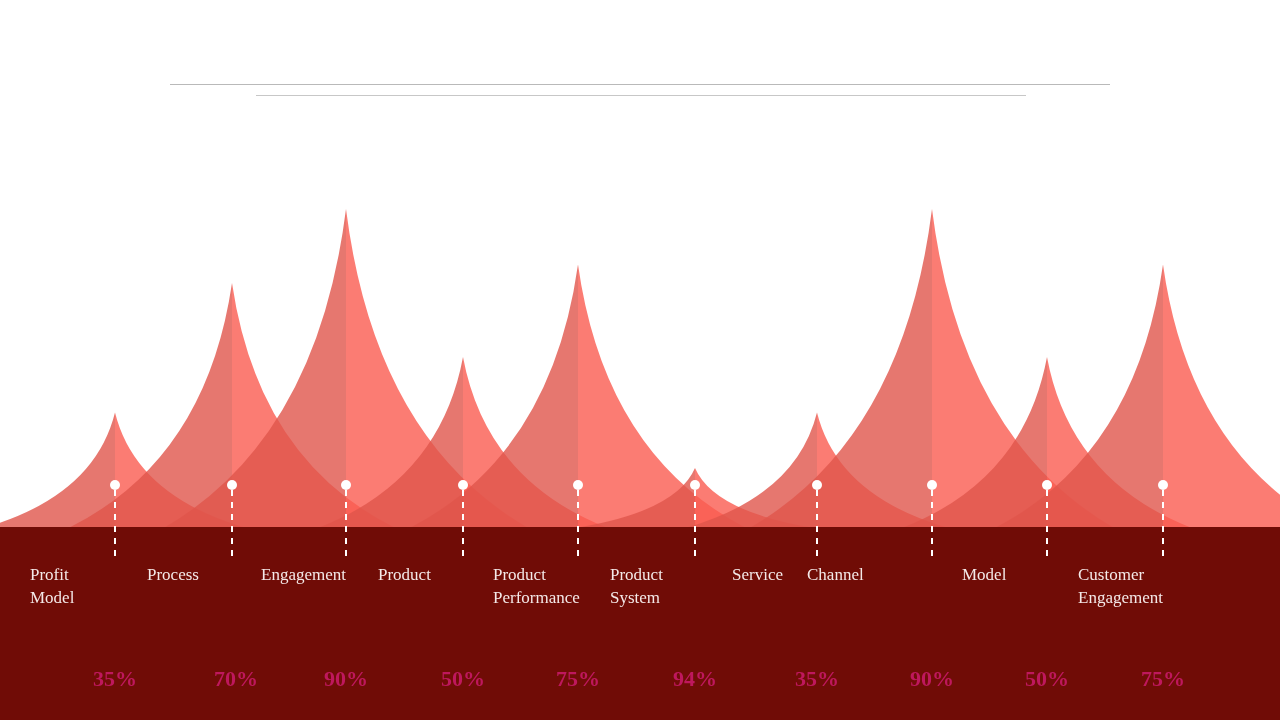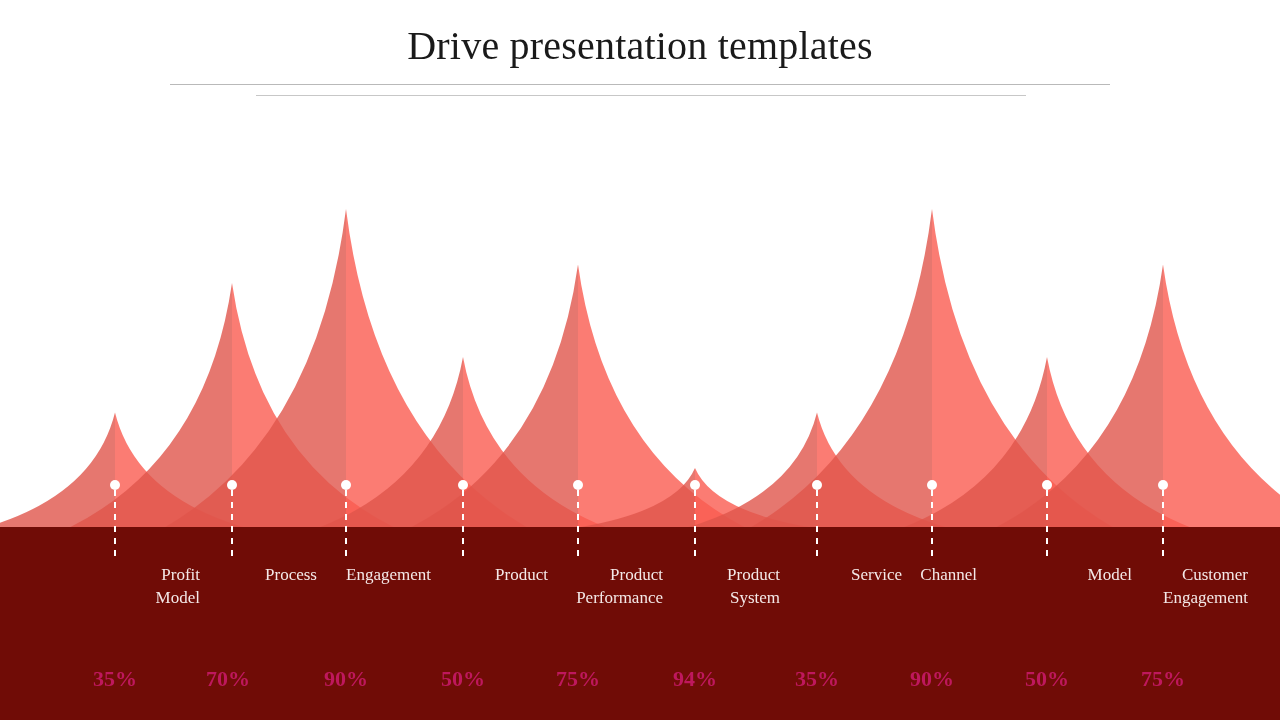--- a/index.html
+++ b/index.html
@@ -116,21 +116,21 @@
       rgba(255,255,255,0) 12px
     );
   }
 
   
   .cat-label {
     position: absolute;
     top: 563px;
     width: 170px;
     margin-left: -85px;
-    text-align: right;
+    text-align: left;
     color: #f4e9e8;
     font-family: "Liberation Serif", "DejaVu Serif", serif;
     font-size: 17px;
     line-height: 23px;
     font-weight: 400;
     white-space: pre-line;
   }
 
   
   .cat-value {
@@ -144,23 +144,20 @@
     font-size: 22px;
     font-weight: 700;
     line-height: 28px;
   }
 </style>
 </head>
 <body>
 
 <div id="slide">
 
-  <div id="title-block">
-    <h1 id="page-title">Drive presentation templates</h1>
-  </div>
   <div class="title-rule" id="title-rule-top"></div>
   <div class="title-rule" id="title-rule-bottom"></div>
 
   <div id="chart-area">
     <svg id="peaks-svg" viewBox="0 0 1280 527" preserveAspectRatio="none">
       <g id="peaks-group">
           <path d="M 115 412.5 Q 94.48 494.94 -13.25 527 L 115 527 Z" fill="#e0554b" fill-opacity="0.80"></path>
           <path d="M 115 412.5 Q 135.52 494.94 243.25 527 L 115 527 Z" fill="#fa5b50" fill-opacity="0.80"></path>
           <path d="M 232 283 Q 206.16 458.68 70.5 527 L 232 527 Z" fill="#e0554b" fill-opacity="0.80"></path>
           <path d="M 232 283 Q 257.84 458.68 393.5 527 L 232 527 Z" fill="#fa5b50" fill-opacity="0.80"></path>
@@ -239,21 +236,21 @@
       <div class="cat-label" style="left: 695px;">Product
 System</div>
       <div class="cat-label" style="left: 817px;">Service</div>
       <div class="cat-label" style="left: 892px;">Channel</div>
       <div class="cat-label" style="left: 1047px;">Model</div>
       <div class="cat-label" style="left: 1163px;">Customer
 Engagement</div>
     </div>
   <div id="values-layer">
       <div class="cat-value" style="left: 115px;">35%</div>
-      <div class="cat-value" style="left: 228px;">70%</div>
+      <div class="cat-value" style="left: 236px;">70%</div>
       <div class="cat-value" style="left: 346px;">90%</div>
       <div class="cat-value" style="left: 463px;">50%</div>
       <div class="cat-value" style="left: 578px;">75%</div>
       <div class="cat-value" style="left: 695px;">94%</div>
       <div class="cat-value" style="left: 817px;">35%</div>
       <div class="cat-value" style="left: 932px;">90%</div>
       <div class="cat-value" style="left: 1047px;">50%</div>
       <div class="cat-value" style="left: 1163px;">75%</div>
     </div>
 

